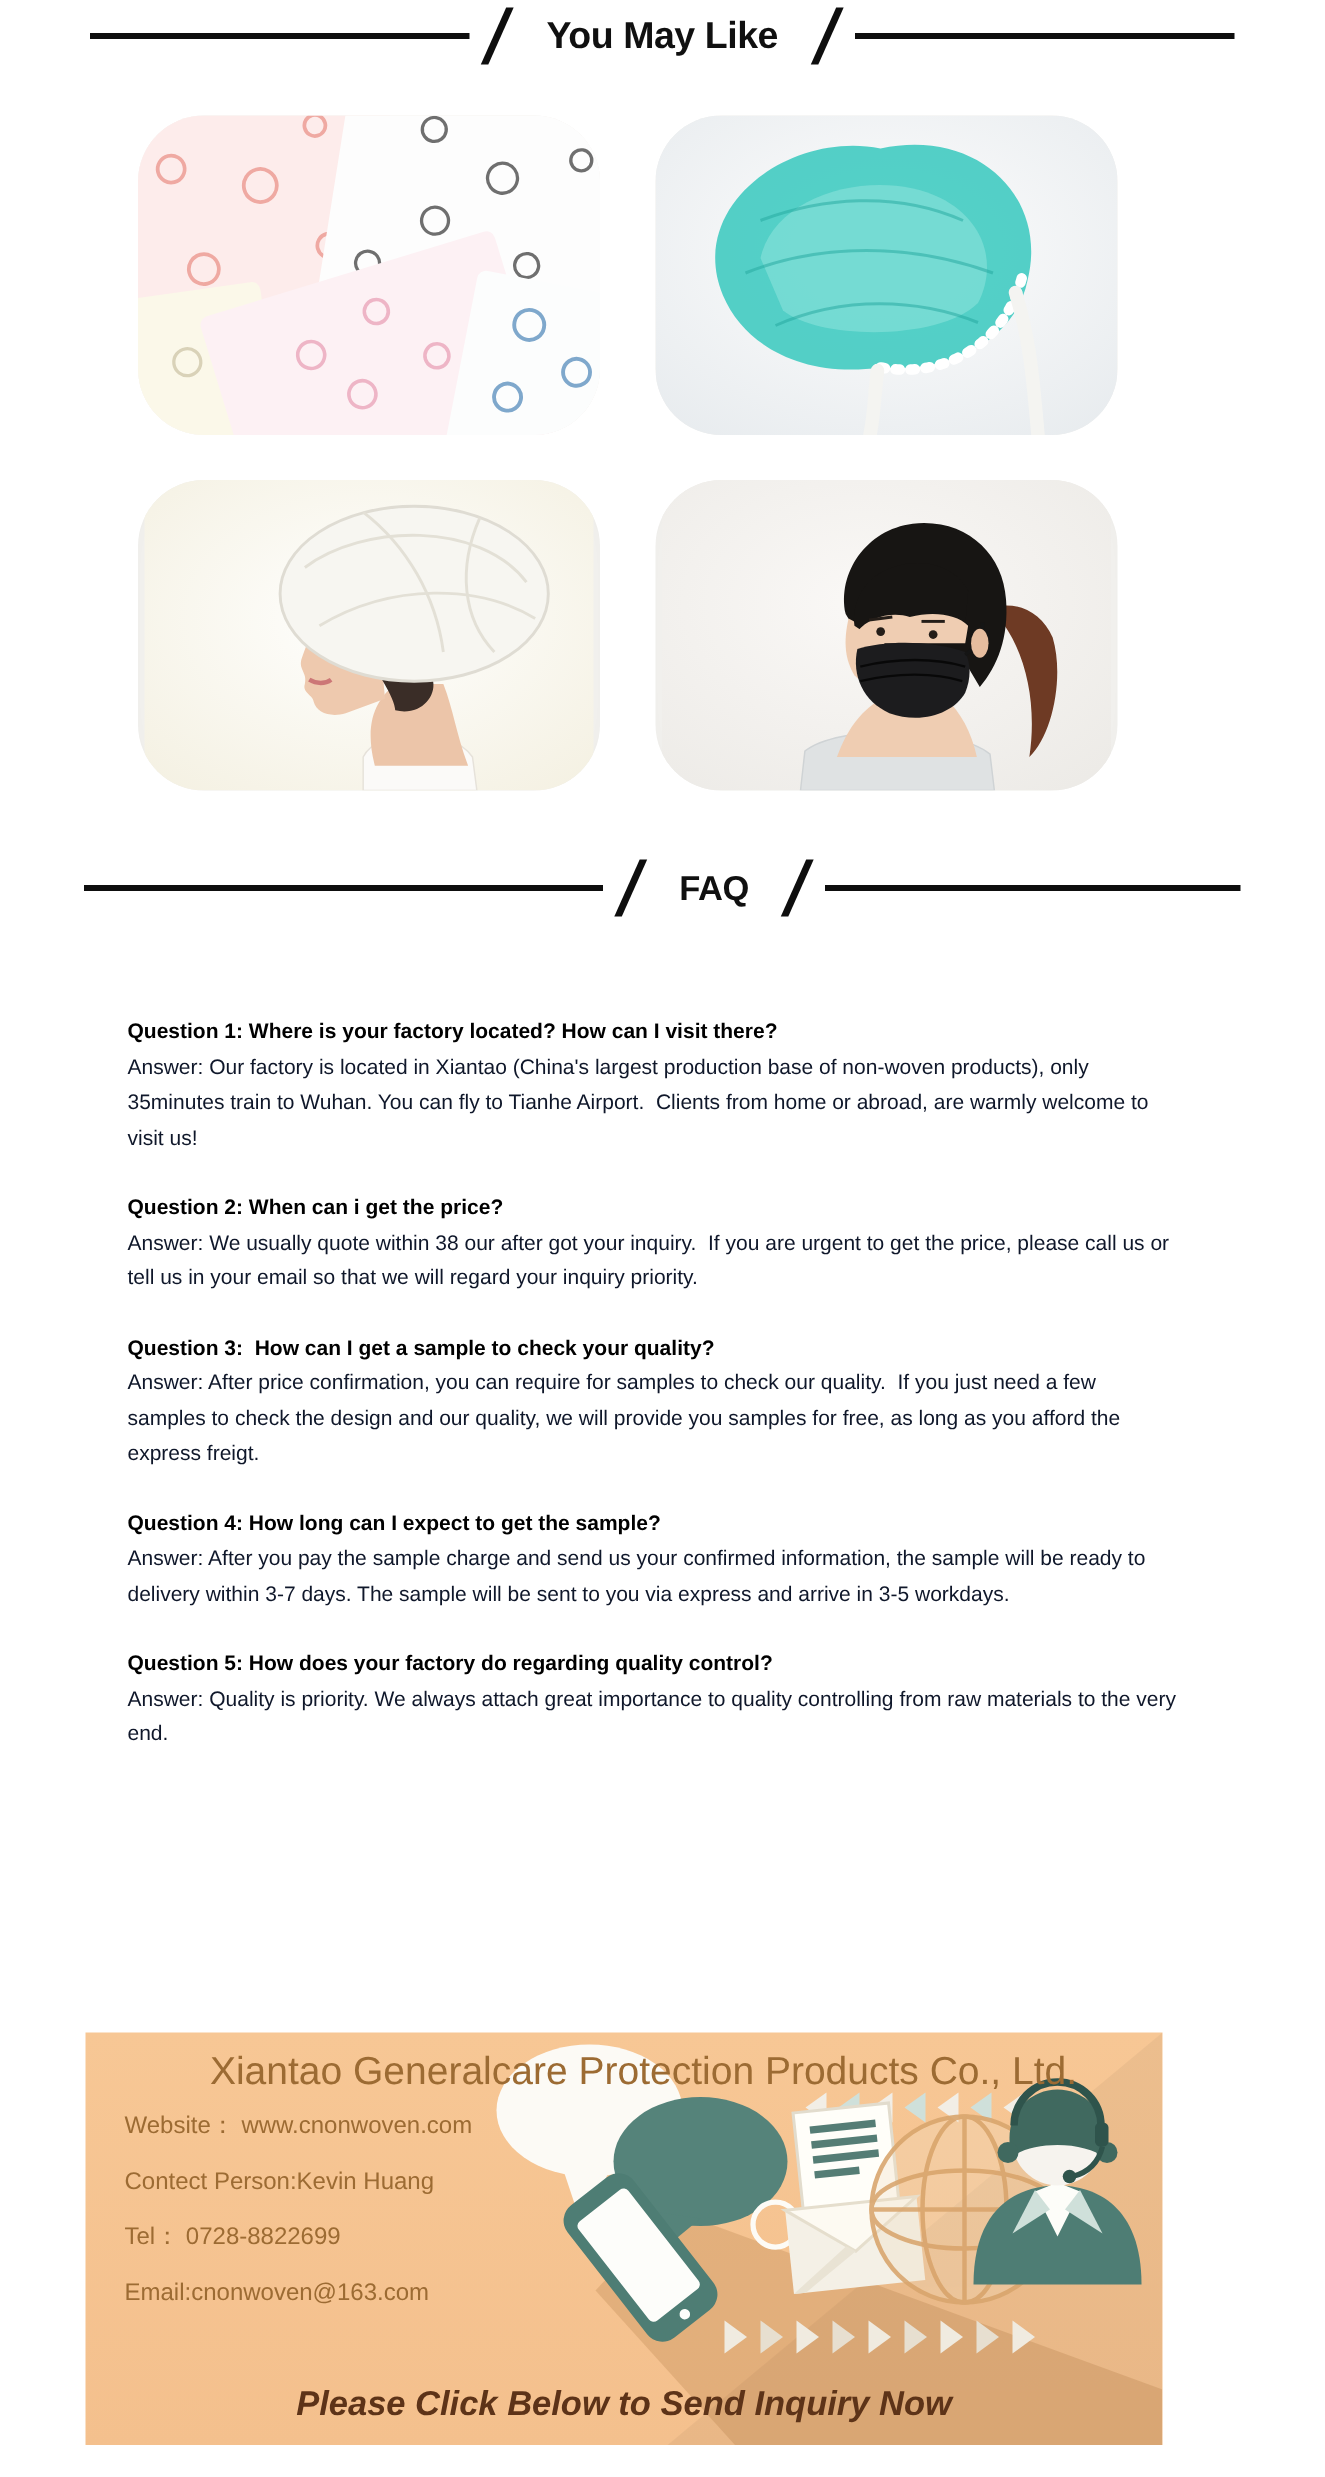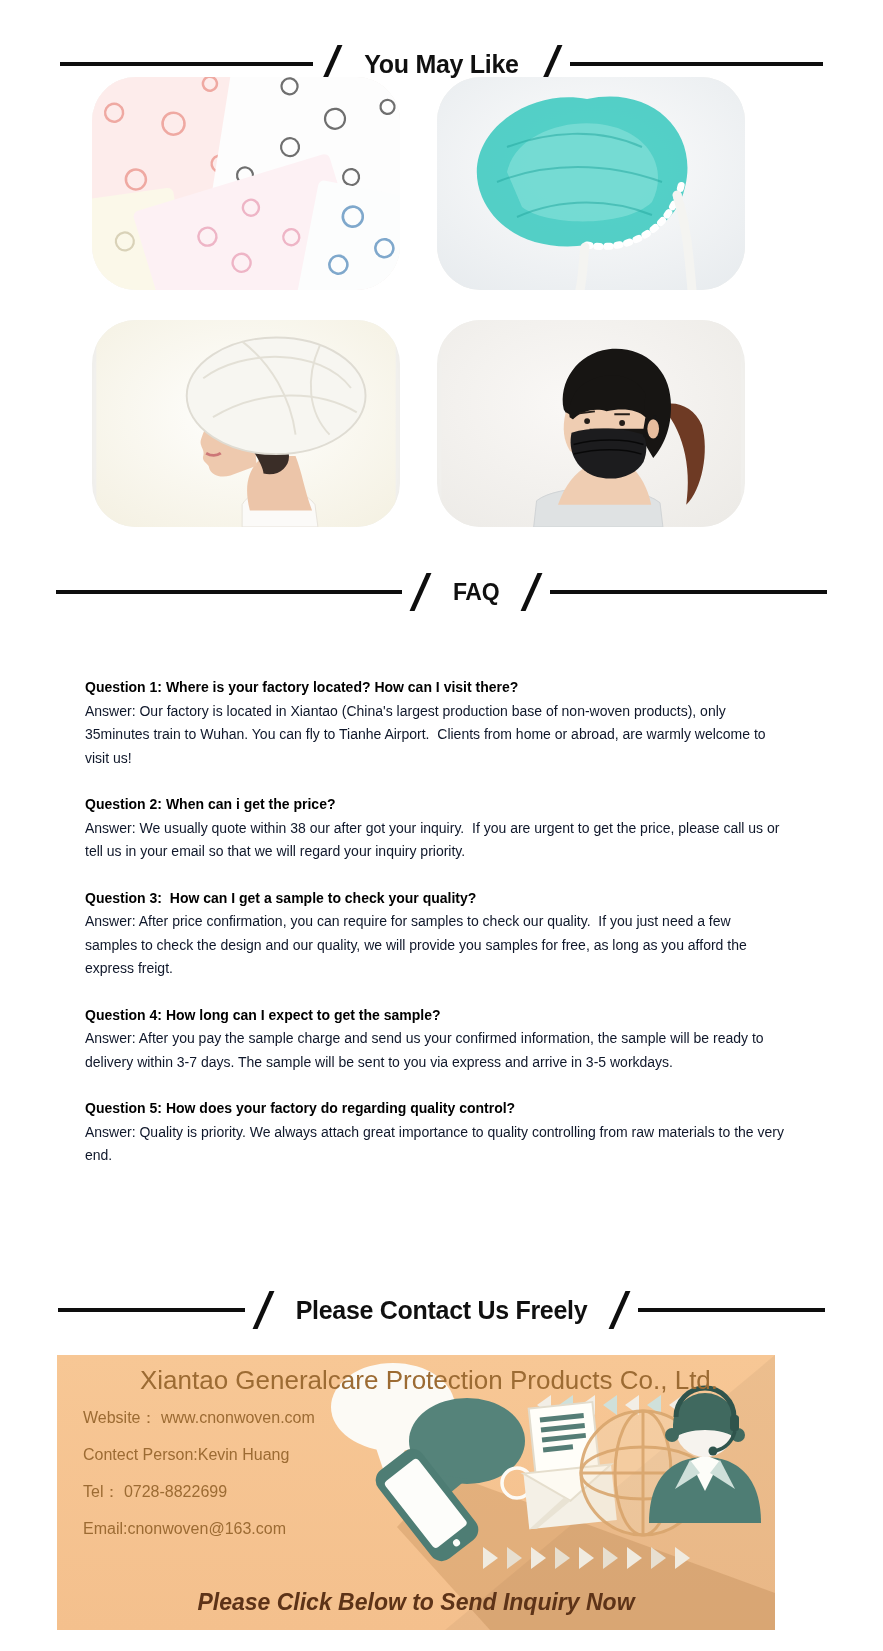--- a/index.html
+++ b/index.html
@@ -6,21 +6,21 @@
   .page {
     position:relative; width:883px; height:1651px; background:#ffffff;
     font-family:"Liberation Sans", sans-serif; overflow:hidden;
   }
 
   
   .sec-hdr { position:absolute; left:0; right:0; display:flex; align-items:center; }
   .hline { height:4px; background:#0e0e0e; flex:1; }
   .slash { width:5px; height:38px; background:#0e0e0e; transform:skewX(-24deg); margin:0 16px; flex:0 0 auto; }
   .sec-title { margin:0 14px; font-weight:700; color:#101010; letter-spacing:-0.3px; white-space:nowrap; }
-  .hdr-yml { top:2px; height:44px; padding:0 60px;margin-top:40px; }
+  .hdr-yml { top:2px; height:44px; padding:0 60px; }
   .hdr-yml .sec-title { font-size:25px; }
   .hdr-faq { top:570px; height:44px; padding:0 56px; }
   .hdr-faq .hline.left { flex:1.25; }
   .hdr-faq .sec-title { font-size:23px; }
   .hdr-contact { top:1288px; height:44px; padding:0 58px; }
   .hdr-contact .sec-title { font-size:25px; }
 
   
   .products {
     position:absolute; top:77px; left:92px;
@@ -224,27 +224,20 @@
     <div class="qa">
       <div class="q">Question 4: How long can I expect to get the sample?</div>
       <div class="a">Answer: After you pay the sample charge and send us your confirmed information, the sample will be ready to delivery within 3-7 days. The sample will be sent to you via express and arrive in 3-5 workdays.</div>
     </div>
     <div class="qa">
       <div class="q">Question 5: How does your factory do regarding quality control?</div>
       <div class="a">Answer: Quality is priority. We always attach great importance to quality controlling from raw materials to the very end.</div>
     </div>
   </div>
 
-  <div class="sec-hdr hdr-contact">
-    <span class="hline left"></span>
-    <span class="slash"></span>
-    <h2 class="sec-title">Please Contact Us Freely</h2>
-    <span class="slash"></span>
-    <span class="hline right"></span>
-  </div>
 
   <div class="panel">
     <svg class="illus" viewBox="0 0 470 275">
 
       <polygon points="140,275 470,0 470,275" fill="rgba(0,0,0,0.045)"></polygon>
       <polygon points="92,172 142,118 470,238 470,275 185,275" fill="rgba(146,86,34,0.18)"></polygon>
 
       <g>
         <ellipse cx="88" cy="52" rx="62" ry="44" fill="#fcfaf5"></ellipse>
         <polygon points="70,90 84,132 102,90" fill="#fcfaf5"></polygon>

